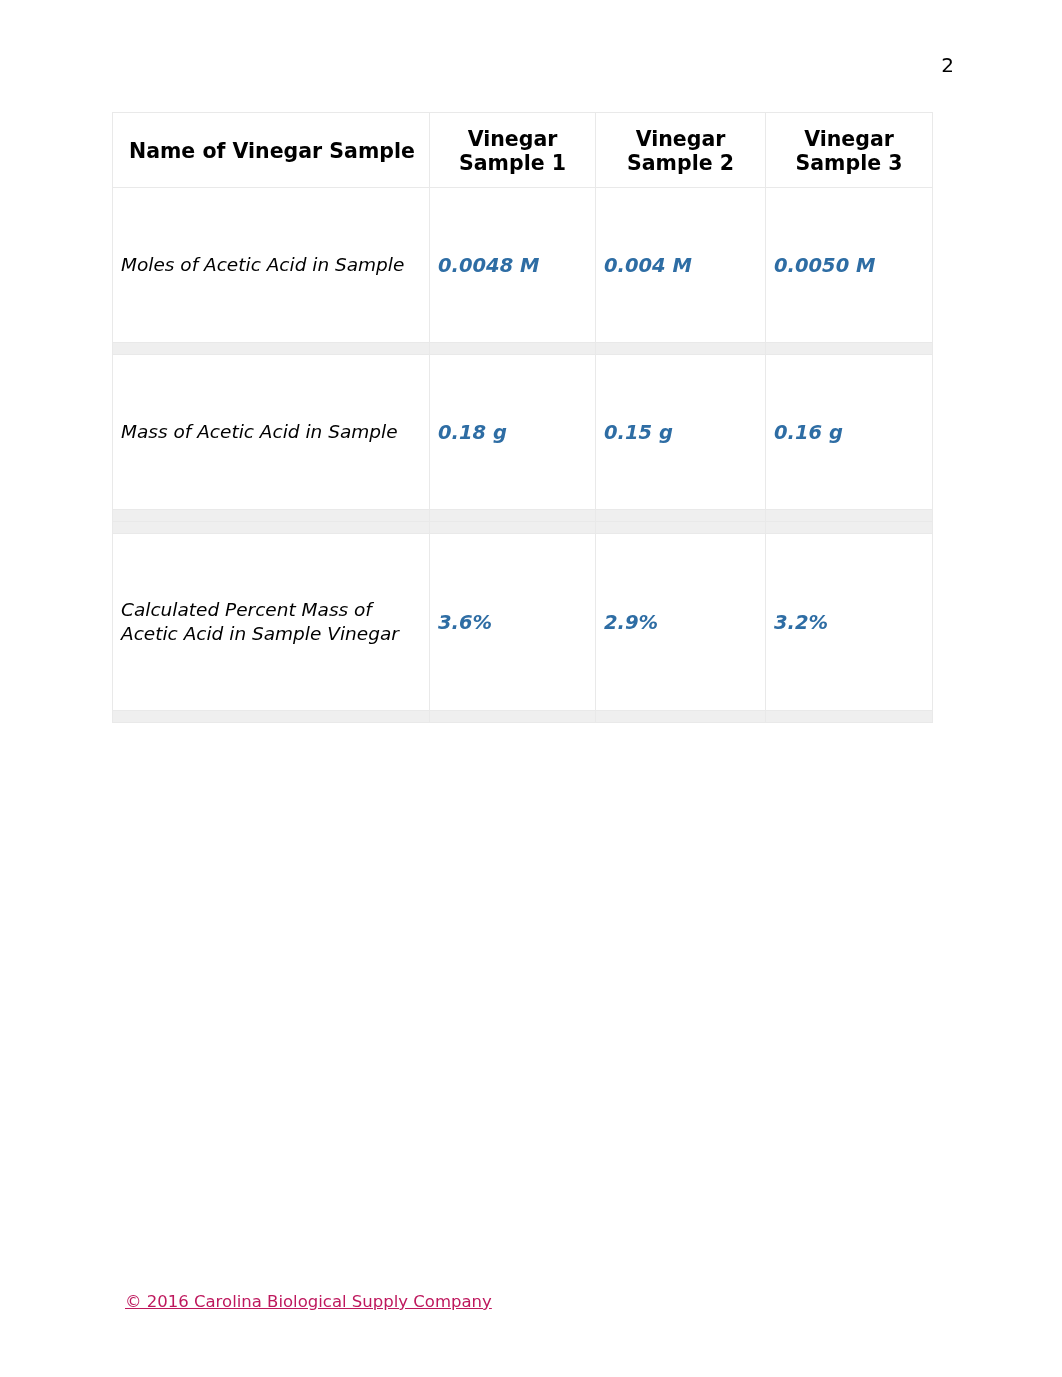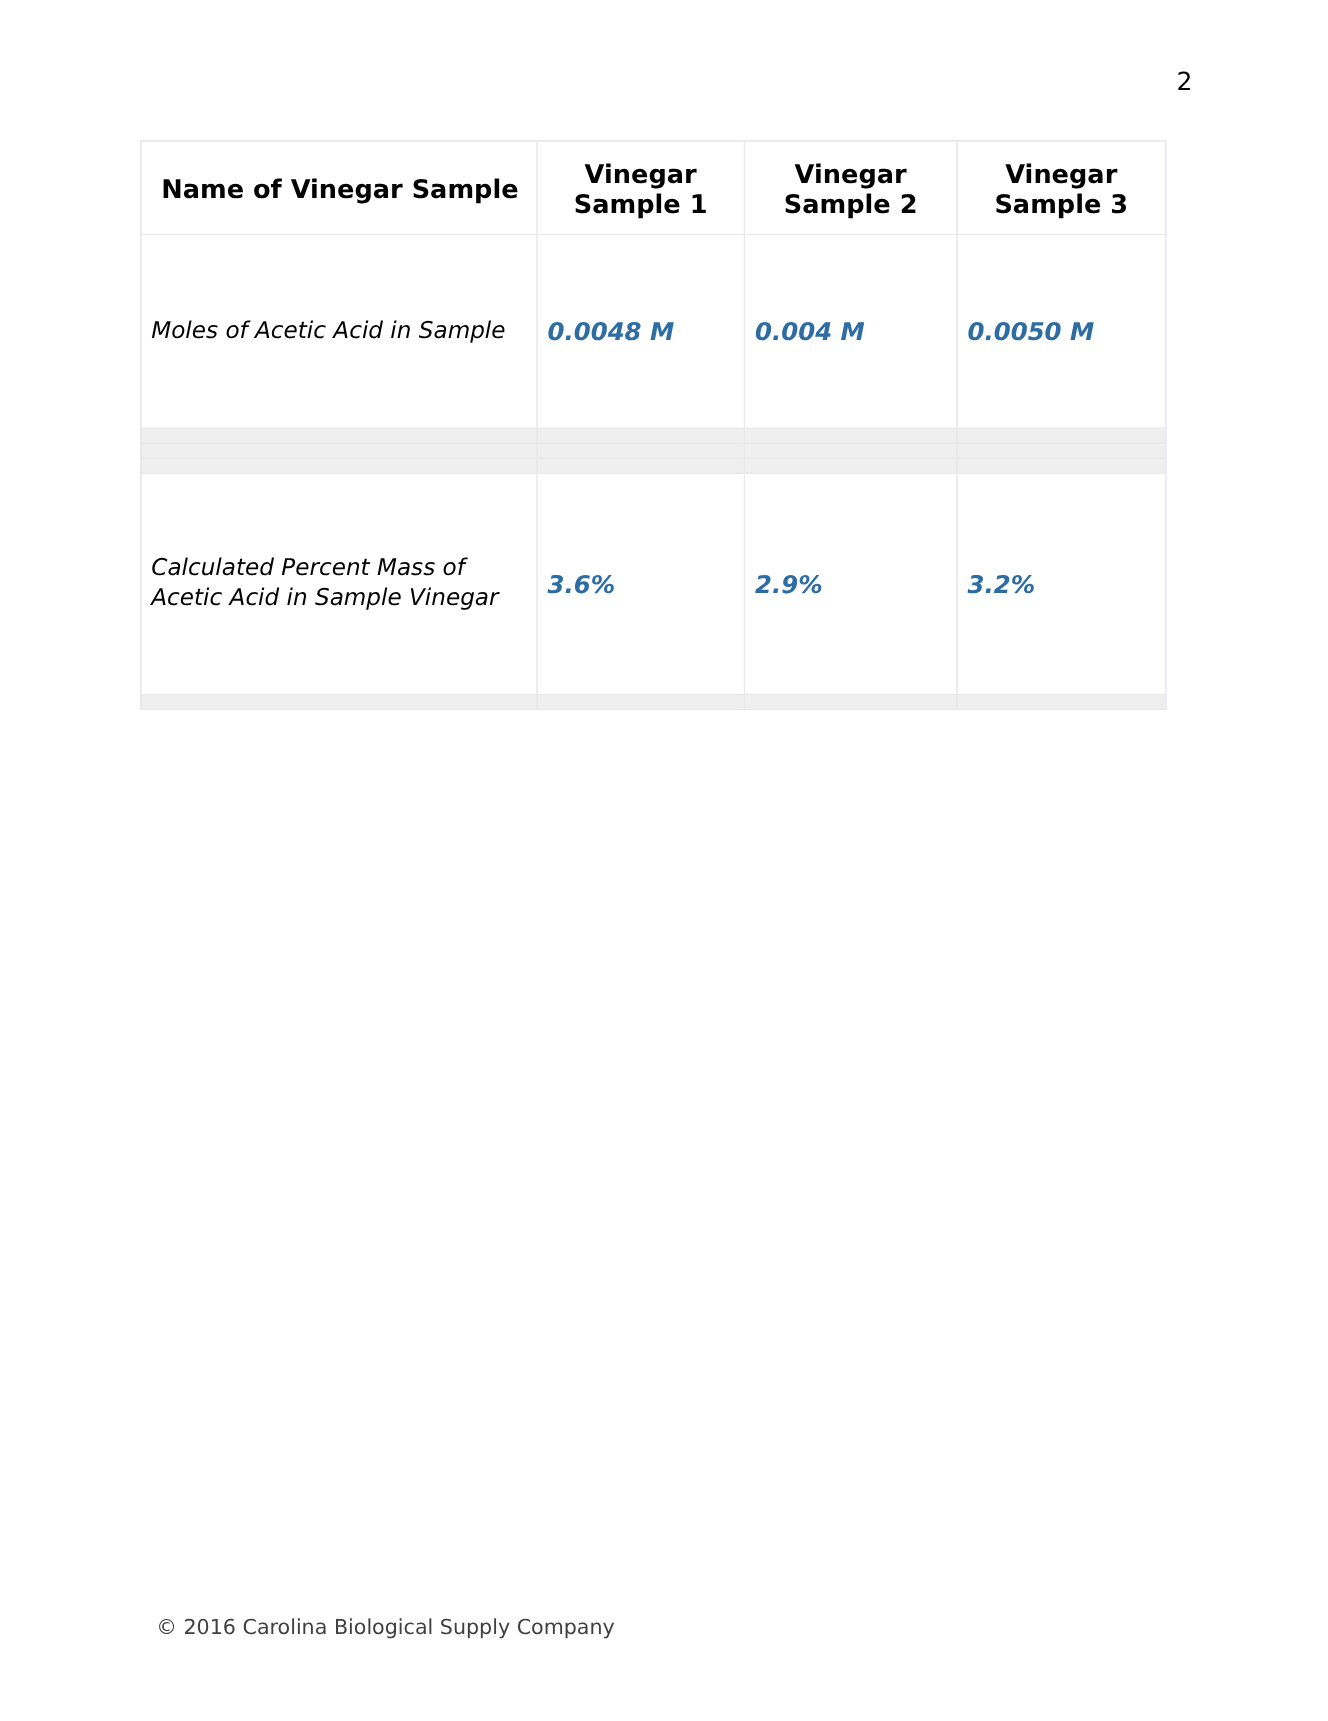--- a/index.html
+++ b/index.html
@@ -37,21 +37,21 @@
     position: absolute;
     left: 112px;
     top: 112px;
     width: 820px;
   }
 
   table.data-table {
     border-collapse: collapse;
     width: 820px;
     table-layout: fixed;
-    background: #c4b5fd;
+    background: #0c4a6e;
   }
 
   table.data-table col.c-label { width: 317px; }
   table.data-table col.c-s1    { width: 166px; }
   table.data-table col.c-s2    { width: 170px; }
   table.data-table col.c-s3    { width: 167px; }
 
   table.data-table th,
   table.data-table td {
     border: 1px solid #e9e9e9;
@@ -112,23 +112,24 @@
   td.value.empty { color: transparent; }
 
   tbody tr.data-row.tall td { height: 124px; }
 
   
   .footer {
     position: absolute;
     left: 125px;
     top: 1292px;
     font-size: 16.5px;
-    color: #404040;
+    color: #be185d;
     line-height: 1.2;
     font-family: "DejaVu Sans", "Liberation Sans", sans-serif;
+    text-decoration: underline;
   }
 </style>
 </head>
 <body>
 
 <div class="page">
 
   <div class="page-number">2</div>
 
   <div class="table-wrap">
@@ -160,20 +161,26 @@
           <td class="value">0.004 M</td>
           <td class="value">0.0050 M</td>
         </tr>
         <tr class="spacer">
           <td></td>
           <td></td>
           <td></td>
           <td></td>
         </tr>
 
+        <tr class="data-row">
+          <td class="row-label">Mass of Acetic Acid in Sample</td>
+          <td class="value">0.18 g</td>
+          <td class="value">0.15 g</td>
+          <td class="value">0.16 g</td>
+        </tr>
         <tr class="spacer">
           <td></td>
           <td></td>
           <td></td>
           <td></td>
         </tr>
 
         <tr class="spacer">
           <td></td>
           <td></td>

